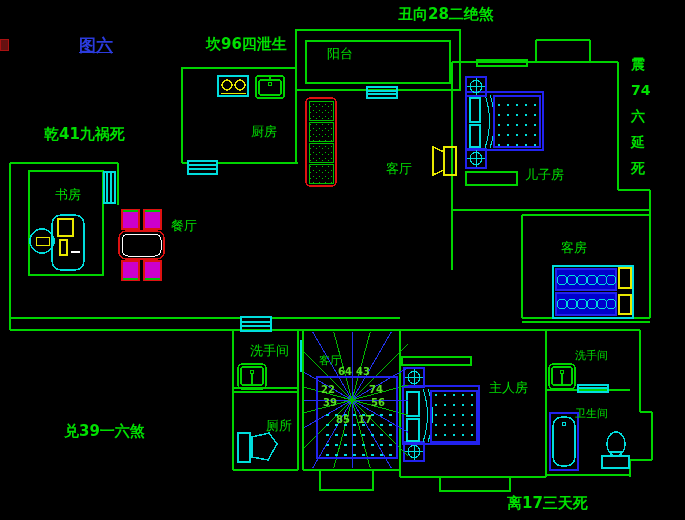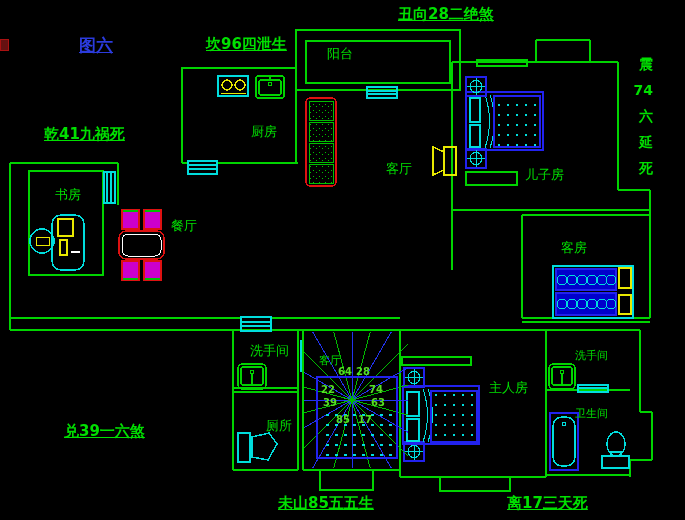--- a/index.html
+++ b/index.html
@@ -2,24 +2,24 @@
 <html><head>
 <meta charset="utf-8">
 <style>
   html,body{margin:0;padding:0;background:#000;}
   .canvas{position:relative;width:685px;height:520px;background:#000;overflow:hidden;
           font-family:"DejaVu Sans",sans-serif;}
   svg{position:absolute;left:0;top:0;}
   .lbl{position:absolute;white-space:nowrap;line-height:1.1;}
   .num{color:#55e022;font-size:10px;font-weight:bold;}
   .room{font-size:13px;font-weight:normal;color:#00e000;}
-  .ann{font-size:15px;font-weight:bold;color:#00e000;text-decoration:underline;}
+  .ann{font-size:15px;font-weight:bold;color:#00e000;}
   .title{font-size:17px;font-weight:bold;color:#2b3bdd;text-decoration:underline;margin-left:35px;}
   .vtext{font-size:14px;font-weight:bold;color:#00e000;width:22px;white-space:normal;
-         line-height:1.85;text-align:right;word-break:keep-all;}
+         line-height:1.85;text-align:left;word-break:keep-all;}
   .small{font-size:11px;}
 </style>
 </head>
 <body>
 
 <div class="canvas">
 
 <svg width="685" height="520" viewBox="0 0 685 520" shape-rendering="crispEdges">
   <defs>
     <pattern id="dotsCyan" width="9" height="10" patternUnits="userSpaceOnUse">
@@ -250,40 +250,39 @@
 
   <rect x="0" y="39" width="8" height="11" fill="#661111" stroke="#aa1111" stroke-width="1"></rect>
 </svg>
 
 <div class="lbl title" style="left:44px;top:36px">图六</div>
 
 <div class="lbl ann" style="left:206px;top:36px">坎96四泄生</div>
 <div class="lbl ann" style="left:398px;top:6px">丑向28二绝煞</div>
 <div class="lbl ann" style="left:44px;top:126px">乾41九祸死</div>
 <div class="lbl ann" style="left:64px;top:423px">兑39一六煞</div>
-<div class="lbl ann" style="left:278px;top:495px">未山85五五生</div>
 <div class="lbl ann" style="left:507px;top:495px">离17三天死</div>
 <div class="lbl vtext" style="left:631px;top:52px">震 74 六 延 死</div>
 
 <div class="lbl room" style="left:327px;top:47px">阳台</div>
 <div class="lbl room" style="left:251px;top:125px">厨房</div>
 <div class="lbl room" style="left:55px;top:188px">书房</div>
 <div class="lbl room" style="left:171px;top:219px">餐厅</div>
 <div class="lbl room" style="left:386px;top:162px">客厅</div>
 <div class="lbl room" style="left:525px;top:168px">儿子房</div>
 <div class="lbl room" style="left:561px;top:241px">客房</div>
 <div class="lbl room" style="left:250px;top:344px">洗手间</div>
 <div class="lbl room small" style="left:319px;top:355px">客厅</div>
 <div class="lbl room" style="left:266px;top:419px">厕所</div>
 <div class="lbl room" style="left:489px;top:381px">主人房</div>
 <div class="lbl room small" style="left:575px;top:350px">洗手间</div>
 <div class="lbl room small" style="left:575px;top:408px">卫生间</div>
 
 <div class="lbl num" style="left:338px;top:366px">64</div>
-<div class="lbl num" style="left:356px;top:366px">28</div>
+<div class="lbl num" style="left:356px;top:366px">43</div>
 <div class="lbl num" style="left:369px;top:384px">74</div>
-<div class="lbl num" style="left:371px;top:397px">63</div>
+<div class="lbl num" style="left:371px;top:397px">56</div>
 <div class="lbl num" style="left:336px;top:414px">85</div>
 <div class="lbl num" style="left:358px;top:414px">17</div>
 <div class="lbl num" style="left:321px;top:384px">22</div>
 <div class="lbl num" style="left:323px;top:397px">39</div>
 
 </div>
 
 </body></html>

